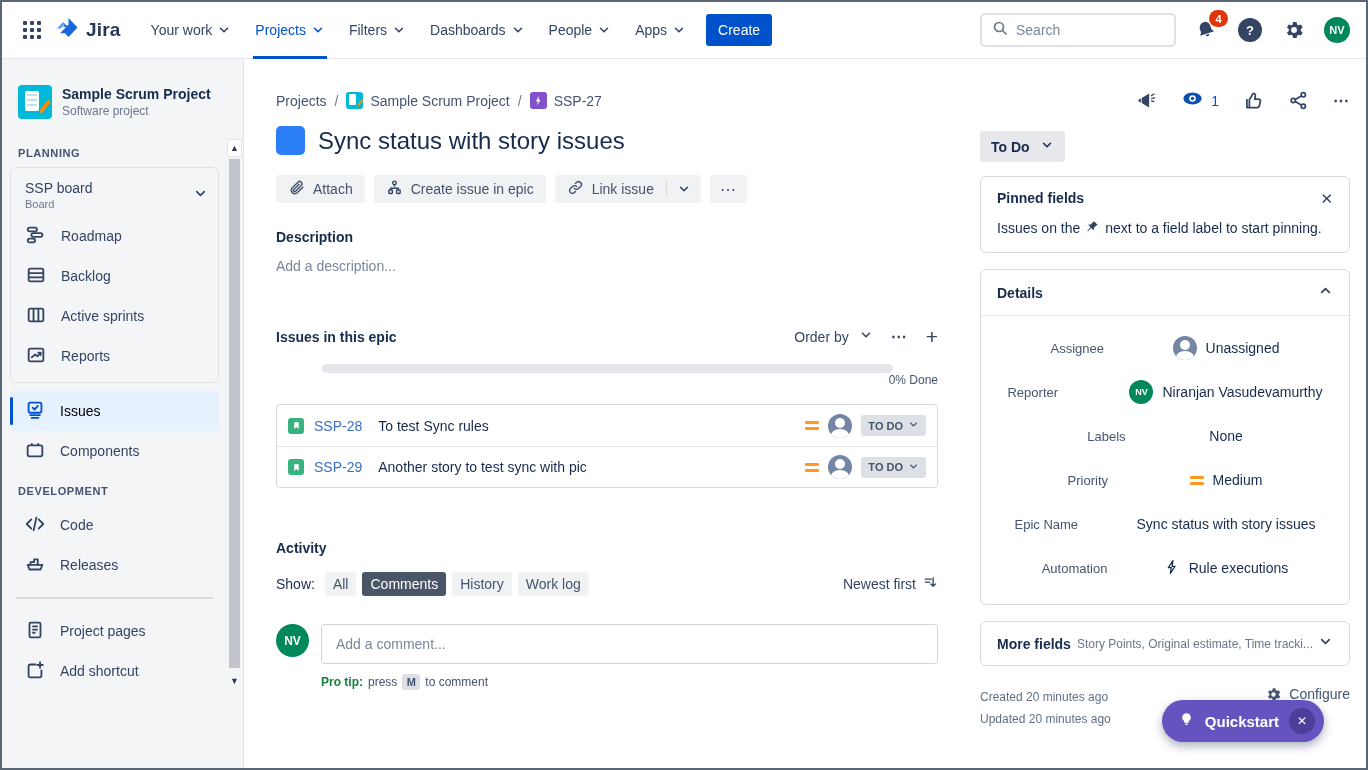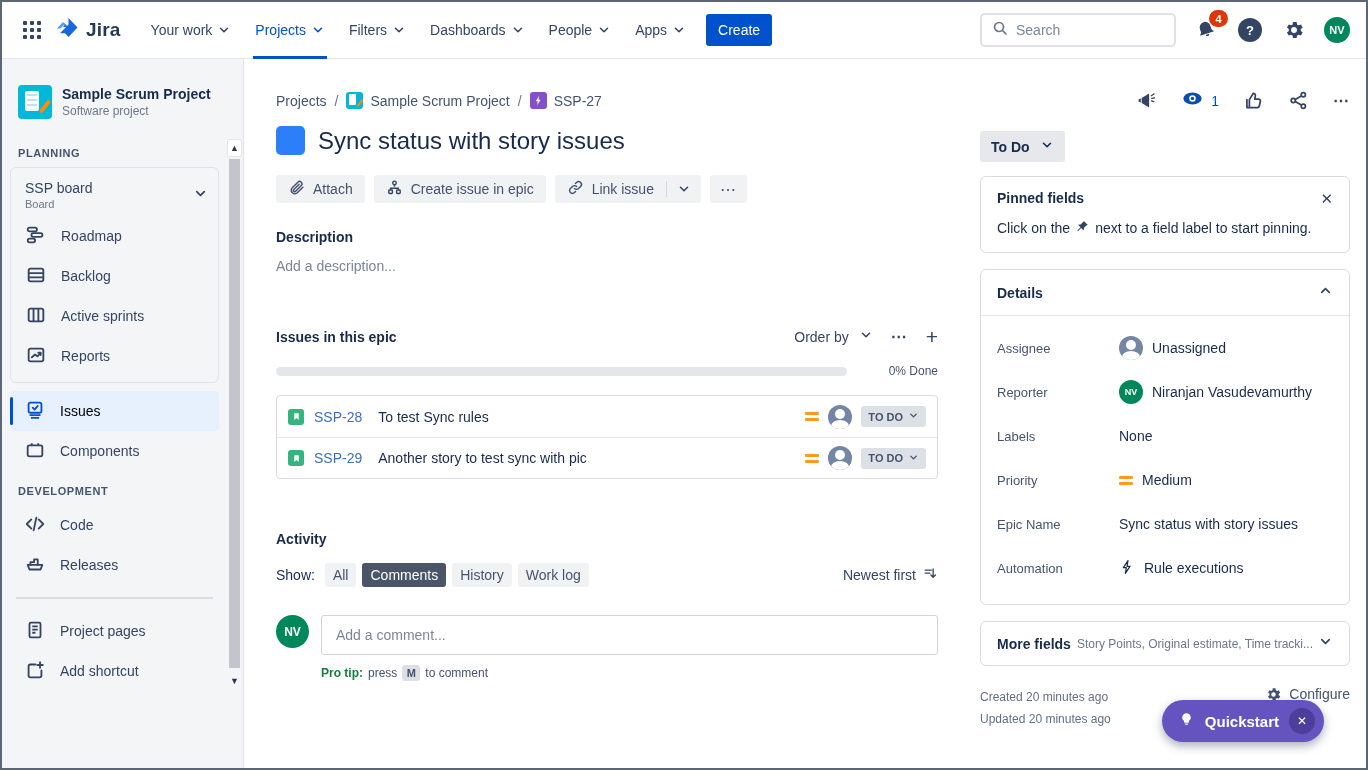--- a/index.html
+++ b/index.html
@@ -77,21 +77,21 @@
   .btn.icon-only { padding:0 10px; font-size:16px; letter-spacing:1px; }
   .desc-label { margin-top:26px; font-size:14px; font-weight:bold; color:#172B4D; }
   .desc-placeholder { margin-top:13px; font-size:14px; color:#7A869A; cursor:text; }
 
   .epic-sec-head { display:flex; align-items:center; margin-top:52px; }
   .epic-sec-title { font-size:14px; font-weight:bold; color:#172B4D; }
   .epic-controls { margin-left:auto; display:flex; align-items:center; gap:18px; color:#344563; }
   .orderby { display:flex; align-items:center; gap:10px; font-size:14px; cursor:pointer; }
   .dots-btn { font-size:16px; font-weight:bold; color:#344563; cursor:pointer; letter-spacing:1px; }
   .plus-btn { font-size:21px; color:#344563; cursor:pointer; line-height:1; }
-  .progress-row { display:flex; align-items:center; margin-top:17px; }
+  .progress-row { display:flex; align-items:center; margin-top:17px;flex-direction:column; }
   .progress-track { width:571px; height:9px; border-radius:5px; background:#E4E6EA; }
   .done-label { margin-left:auto; font-size:12px; color:#44546F; }
   .issues-card { margin-top:17px; border:1px solid #D8DBE0; border-radius:4px; background:#fff; }
   .issue-row { display:flex; align-items:center; gap:10px; height:41px; padding:0 11px; cursor:pointer; }
   .issue-row + .issue-row { border-top:1px solid #E4E6EA; }
   .story-icon { width:16px; height:16px; border-radius:3px; background:#36B37E; display:flex; align-items:center; justify-content:center; flex:none; }
   .issue-key { font-size:14px; color:#3B6FC4; margin-right:6px; white-space:nowrap; cursor:pointer; }
   .issue-sum { font-size:14px; color:#172B4D; flex:1; overflow:hidden; white-space:nowrap; }
   .row-right { display:flex; align-items:center; gap:9px; }
   .prio-icon { display:flex; flex-direction:column; gap:3px; }
@@ -124,21 +124,21 @@
   .card { border:1px solid #D8DBE0; border-radius:6px; background:#fff; }
   .pinned { margin-top:14px; padding:13px 16px 15px; }
   .pinned-head { display:flex; align-items:flex-end; justify-content:space-between; }
   .pinned-title { font-size:14px; font-weight:bold; color:#172B4D; }
   .x-btn { font-size:15px; color:#344563; cursor:pointer; line-height:1; }
   .pinned-text { margin-top:13px; font-size:14px; color:#172B4D; display:flex; align-items:center; gap:5px; flex-wrap:wrap; }
   .details { margin-top:16px; }
   .details-head { display:flex; align-items:center; justify-content:space-between; padding:13px 16px; border-bottom:1px solid #E4E6EA; cursor:pointer; }
   .details-title { font-size:14px; font-weight:bold; color:#172B4D; }
   .details-body { padding:10px 16px 14px; }
-  .field-row { display:flex; align-items:center; min-height:44px; }
+  .field-row { display:flex; align-items:center; min-height:44px;justify-content:center; }
   .field-label { width:122px; flex:none; font-size:13px; color:#44546F; }
   .field-value { display:flex; align-items:center; gap:9px; font-size:14px; color:#172B4D; }
   .avatar.a22 { width:24px; height:24px; font-size:9px; flex:none; }
   .more-fields { margin-top:16px; padding:12px 16px; display:flex; align-items:center; gap:6px; cursor:pointer; }
   .mf-title { font-size:14px; font-weight:bold; color:#172B4D; white-space:nowrap; }
   .mf-sum { flex:1; font-size:12px; color:#6B778C; white-space:nowrap; overflow:hidden; }
   .meta-row { display:flex; margin-top:20px; }
   .meta-dates { font-size:12px; color:#626F86; line-height:22px; }
   .configure { margin-left:auto; display:flex; align-items:flex-start; gap:7px; font-size:14px; color:#44546F; cursor:pointer; }
   .quickstart { position:absolute; right:42px; bottom:26px; height:42px; display:flex; align-items:center; gap:10px; padding:0 9px 0 16px; background:#6554C0; border-radius:21px; box-shadow:0 4px 10px rgba(9,30,66,.35); cursor:pointer; }
@@ -566,21 +566,21 @@
             <path d="M4 6l4 4 4-4" fill="none" stroke="#172B4D" stroke-width="1.8" stroke-linecap="round" stroke-linejoin="round"></path>
           </svg></span>
     </button>
 
     <div class="card pinned">
       <div class="pinned-head">
         <span class="pinned-title">Pinned fields</span>
         <span class="x-btn">✕</span>
       </div>
       <div class="pinned-text">
-        <span>Click on the</span>
+        <span>Issues on the</span>
         <span><svg width="15" height="15" viewBox="0 0 24 24" fill="#344563">
               <path d="M14.5 3.5 20.5 9.5 18 10.5 14.5 14l-.7 4.2-4-4L4.6 19.4l-.9-.9 5.2-5.2-4-4L9 8.6l3.5-3.5z"></path>
             </svg></span>
         <span>next to a field label to start pinning.</span>
       </div>
     </div>
 
     <div class="card details">
       <div class="details-head">
         <span class="details-title">Details</span>

